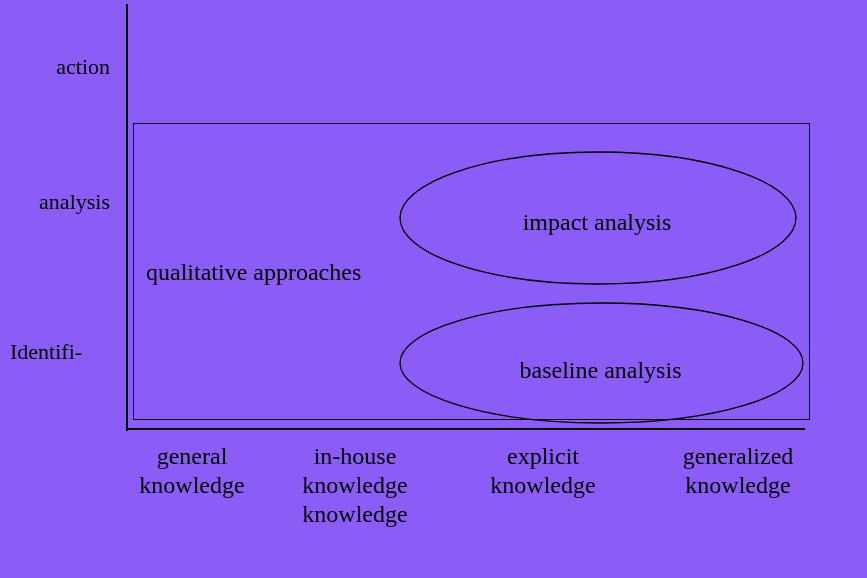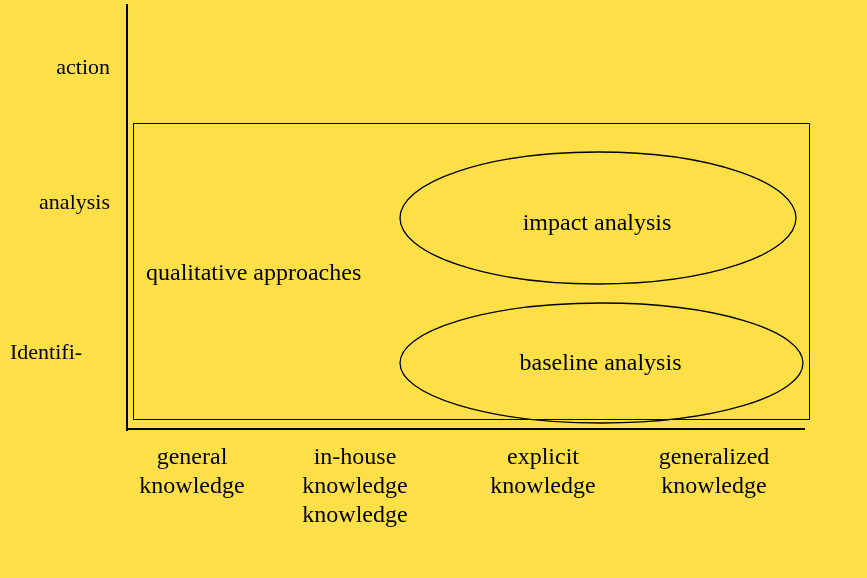--- a/index.html
+++ b/index.html
@@ -5,21 +5,21 @@
 <style>
   html, body {
     margin: 0;
     padding: 0;
     background: #ffffff;
   }
   #canvas {
     position: relative;
     width: 867px;
     height: 578px;
-    background: #fde047;
+    background: #8b5cf6;
     overflow: hidden;
     font-family: "Liberation Serif", "DejaVu Serif", serif;
     color: #000000;
   }
 
   
   .axis-vertical {
     position: absolute;
     left: 126px;
     top: 4px;
@@ -73,21 +73,21 @@
     position: absolute;
     top: 442px;
     font-size: 24px;
     line-height: 29px;
     text-align: center;
     color: #000000;
   }
   #x-general  { left: 112px; width: 160px; }
   #x-inhouse  { left: 275px; width: 160px; text-align: center; }
   #x-project  { left: 448px; width: 190px; }
-  #x-general2 { left: 634px; width: 160px; }
+  #x-general2 { left: 658px; width: 160px; }
 
   
   .plot-text {
     position: absolute;
     font-size: 24px;
     line-height: 28px;
     white-space: nowrap;
     color: #000000;
   }
   #text-qualitative {
@@ -111,21 +111,21 @@
 
   .ellipse-label {
     position: absolute;
     font-size: 24px;
     line-height: 28px;
     white-space: nowrap;
     text-align: center;
     color: #000000;
   }
   #label-impact   { left: 398px; top: 208px; width: 398px; }
-  #label-baseline { left: 398px; top: 348px; width: 405px; }
+  #label-baseline { left: 398px; top: 356px; width: 405px; }
 </style>
 </head>
 <body>
 
 <div id="canvas">
 
   <div class="axis-vertical"></div>
   <div class="axis-horizontal"></div>
 
   <div class="plot-box"></div>

